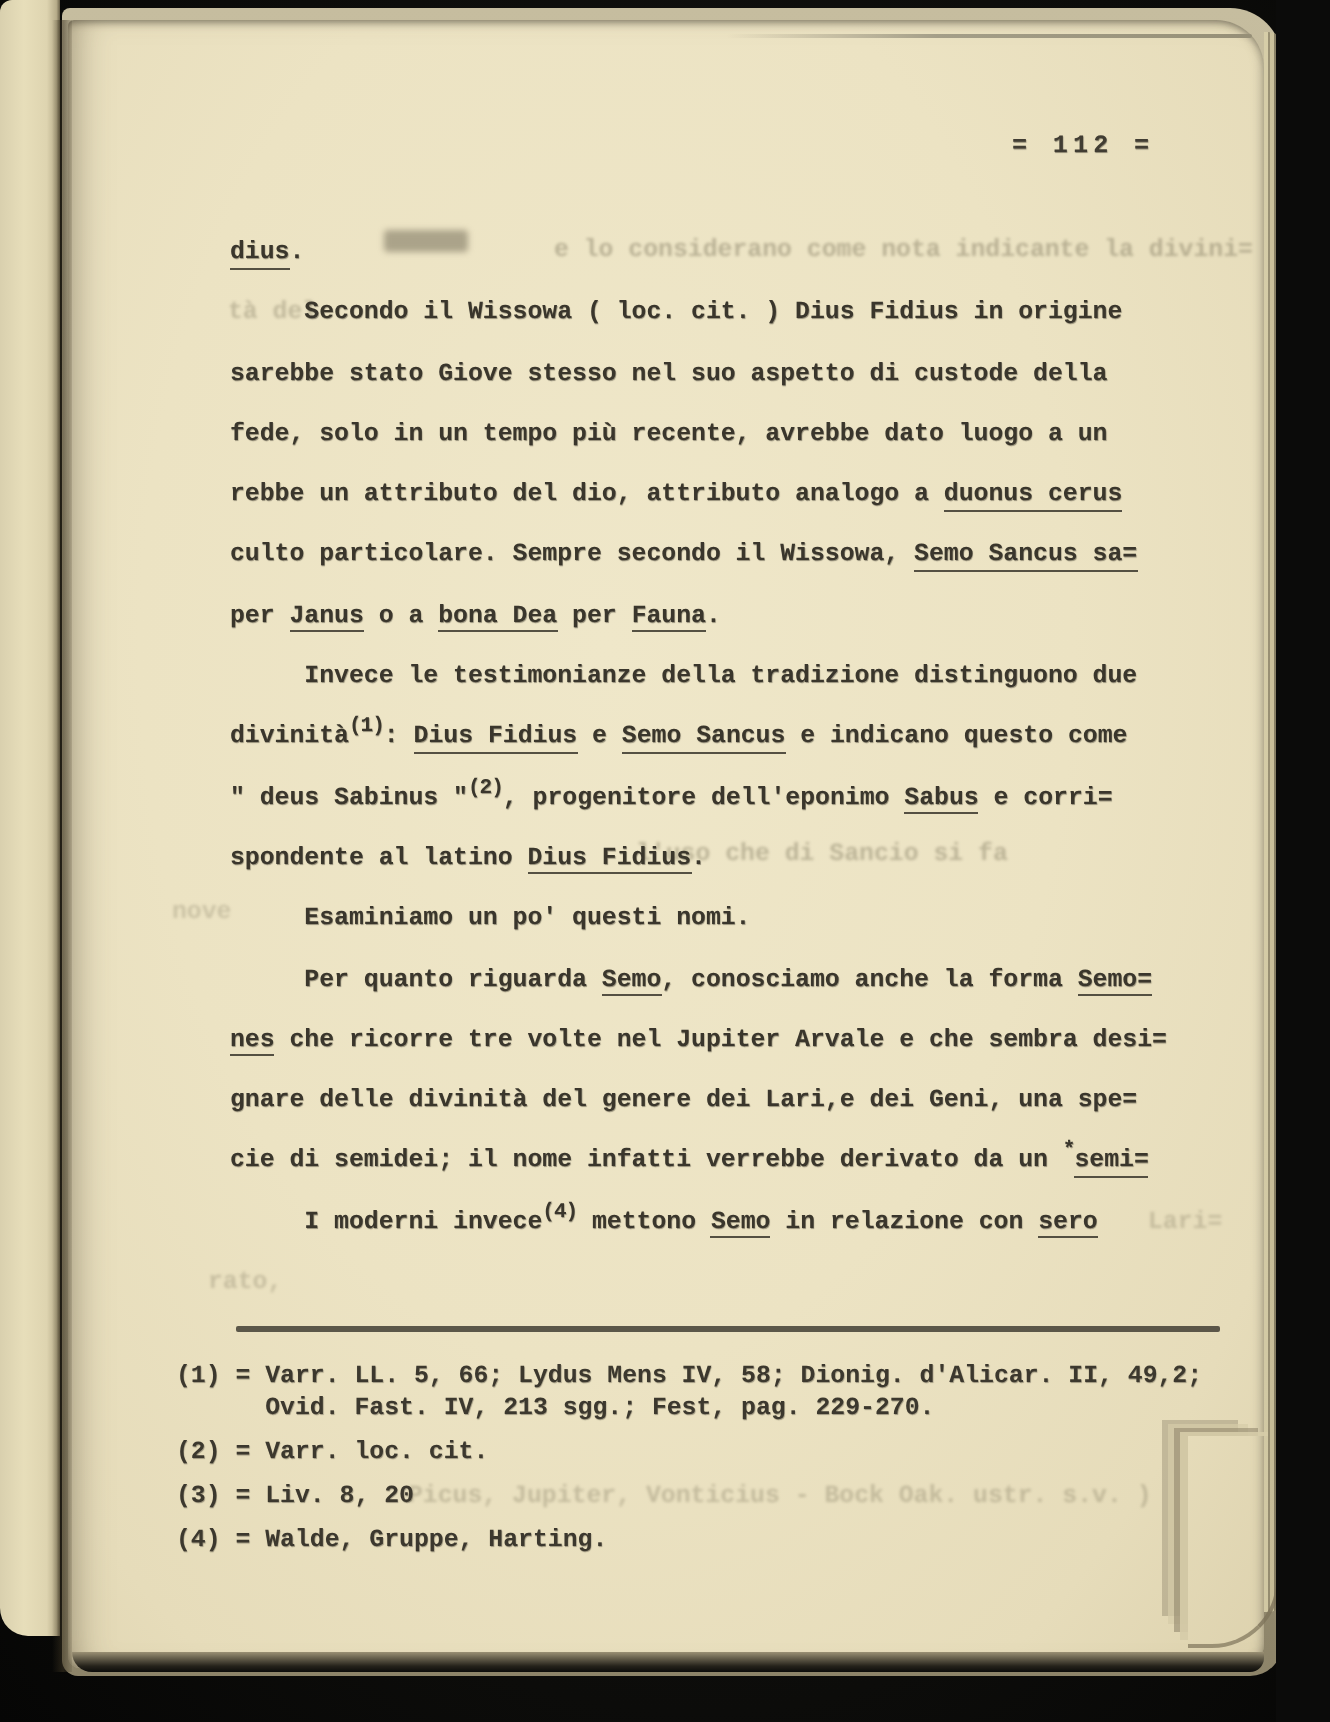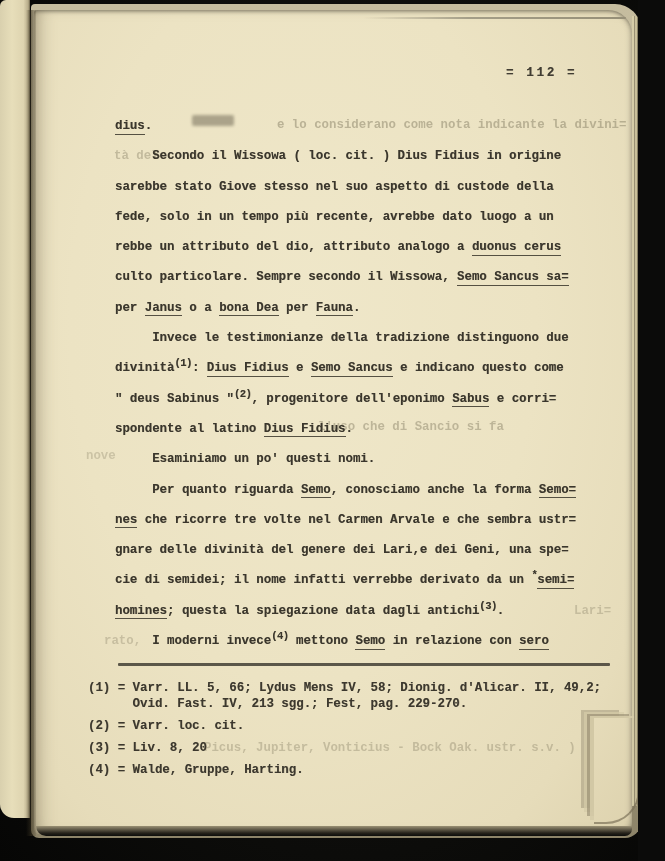--- a/index.html
+++ b/index.html
@@ -87,24 +87,23 @@
         <div class="line"><span>fede, solo in un tempo più recente, avrebbe dato luogo a un</span></div>
         <div class="line"><span>rebbe un attributo del dio, attributo analogo a </span><span class="u">duonus cerus</span></div>
         <div class="line"><span>culto particolare. Sempre secondo il Wissowa, </span><span class="u">Semo Sancus sa=</span></div>
         <div class="line"><span>per </span><span class="u">Janus</span><span> o a </span><span class="u">bona Dea</span><span> per </span><span class="u">Fauna</span><span>.</span></div>
         <div class="line"><span>     Invece le testimonianze della tradizione distinguono due</span></div>
         <div class="line"><span>divinità</span><span class="sup">(1)</span><span>: </span><span class="u">Dius Fidius</span><span> e </span><span class="u">Semo Sancus</span><span> e indicano questo come</span></div>
         <div class="line"><span>" deus Sabinus "</span><span class="sup">(2)</span><span>, progenitore dell'eponimo </span><span class="u">Sabus</span><span> e corri=</span></div>
         <div class="line"><span>spondente al latino </span><span class="u">Dius Fidius</span><span>.</span></div>
         <div class="line"><span>     Esaminiamo un po' questi nomi.</span></div>
         <div class="line"><span>     Per quanto riguarda </span><span class="u">Semo</span><span>, conosciamo anche la forma </span><span class="u">Semo=</span></div>
-        <div class="line"><span class="u">nes</span><span> che ricorre tre volte nel Carmen Arvale e che sembra ustr=</span></div>
+        <div class="line"><span class="u">nes</span><span> che ricorre tre volte nel Jupiter Arvale e che sembra desi=</span></div>
         <div class="line"><span>gnare delle divinità del genere dei Lari,e dei Geni, una spe=</span></div>
         <div class="line"><span>cie di semidei; il nome infatti verrebbe derivato da un </span><span class="sup">*</span><span class="u">semi=</span></div>
-        <div class="line"><span class="u">homines</span><span>; questa la spiegazione data dagli antichi</span><span class="sup">(3)</span><span>.</span></div>
         <div class="line"><span>     I moderni invece</span><span class="sup">(4)</span><span> mettono </span><span class="u">Semo</span><span> in relazione con </span><span class="u">sero</span></div>
       </div>
     <div class="fn-rule"></div>
     <div class="footnotes">
         <div class="fn">
           <div class="fn-line">(1) = Varr. LL. 5, 66; Lydus Mens IV, 58; Dionig. d'Alicar. II, 49,2;</div>
           <div class="fn-line">      Ovid. Fast. IV, 213 sgg.; Fest, pag. 229-270.</div>
         </div>
         <div class="fn">
           <div class="fn-line">(2) = Varr. loc. cit.</div>

